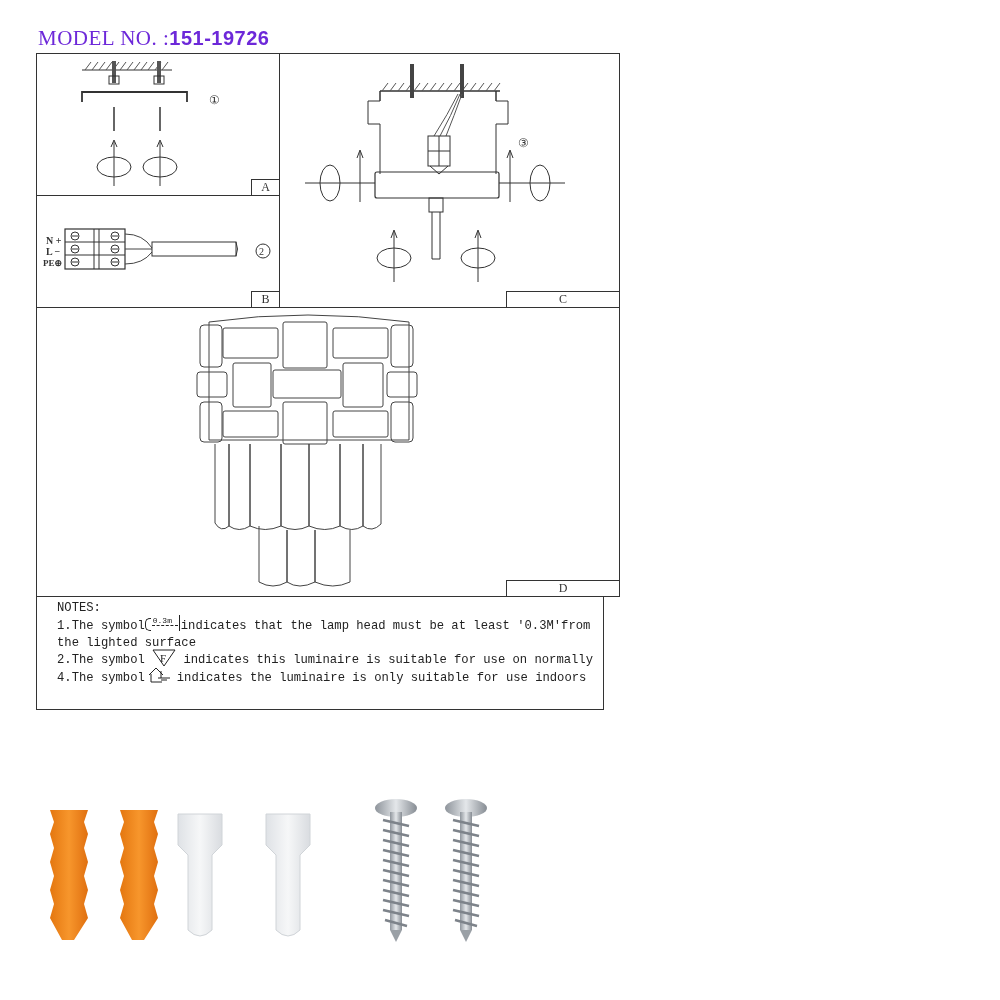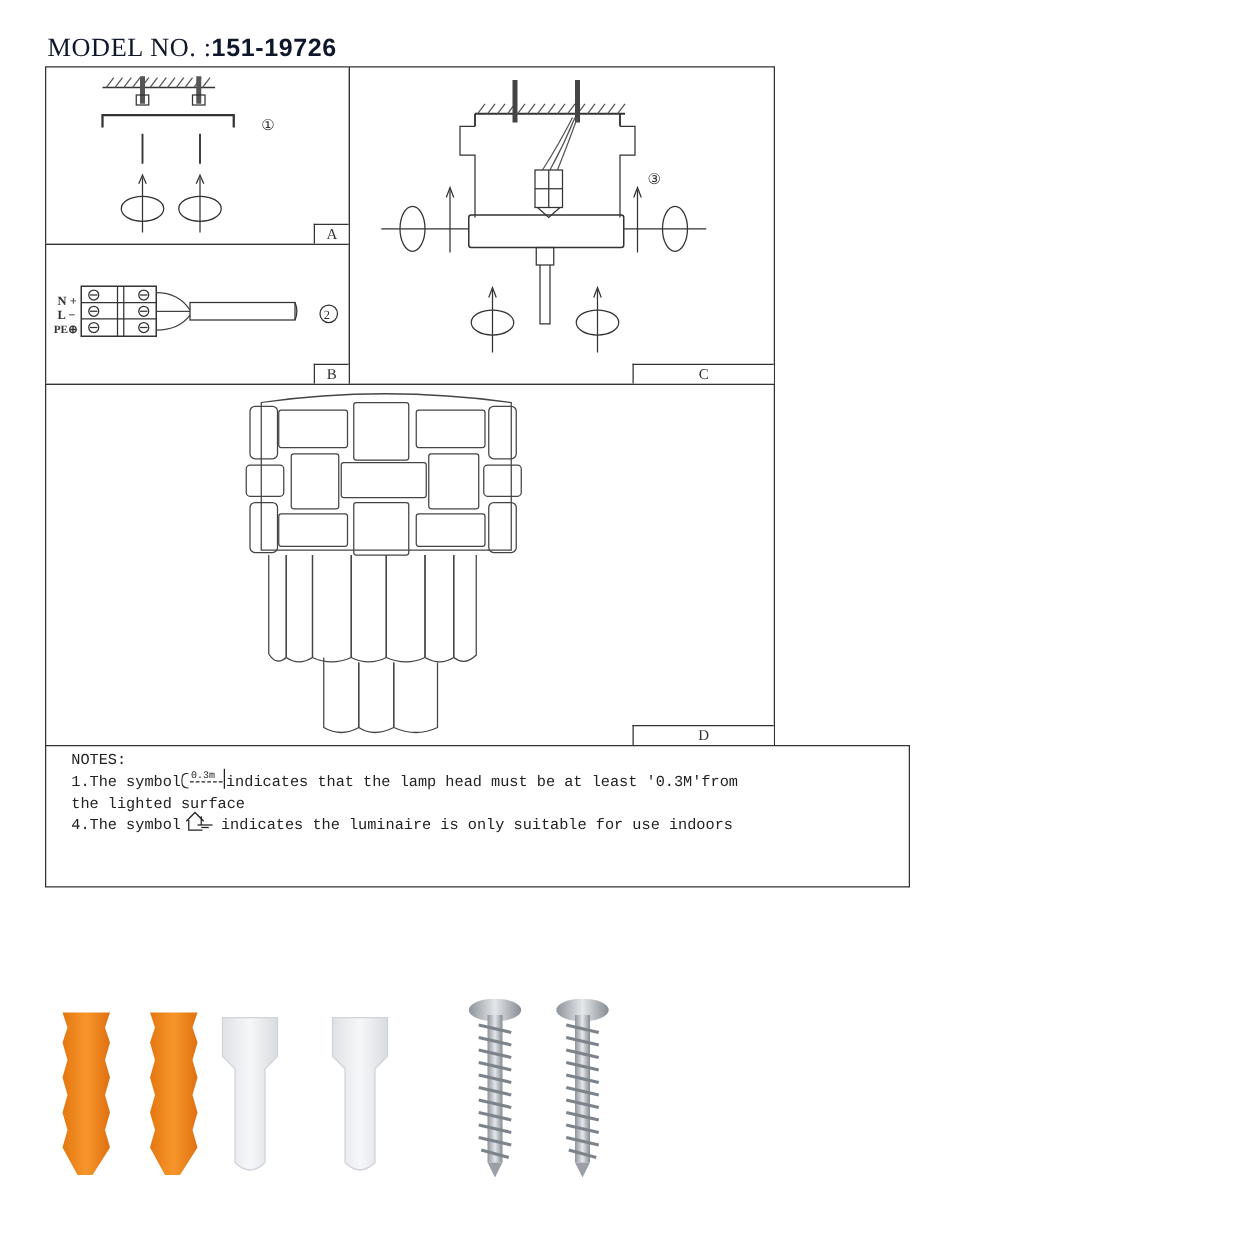--- a/index.html
+++ b/index.html
@@ -1,18 +1,18 @@
 <!DOCTYPE html>
 <html><head>
 <meta charset="utf-8">
 <style>
   html, body { margin: 0; padding: 0; background: #ffffff; }
   body { width: 1000px; height: 1000px; position: relative; overflow: hidden; font-family: "Liberation Sans", sans-serif; color: #222; }
   .abs { position: absolute; }
-  .title { left: 38px; top: 26px; font-family: "Liberation Serif", serif; font-size: 21px; letter-spacing: 0.5px; color: #0f172a; }
+  .title { left: 38px; top: 26px; font-family: "Liberation Serif", serif; font-size: 21px; letter-spacing: 0.5px; color: #6d28d9; }
   .title .num { font-family: "Liberation Sans", sans-serif; font-weight: bold; font-size: 20px; }
   .panel { border: 1.5px solid #333; box-sizing: border-box; background: #fff; }
   .tag { position: absolute; border: 1.2px solid #333; border-right: none; border-bottom: none; font-family: "Liberation Serif", serif; font-size: 12px; text-align: center; line-height: 15px; height: 15px; color: #333; background: #fff; }
   .notes { font-family: "Liberation Mono", monospace; font-size: 12.2px; color: #222; line-height: 16.8px; }
   .notes .line { white-space: nowrap; }
   svg { position: absolute; overflow: visible; }
 </style>
 </head>
 <body>
 
@@ -184,26 +184,33 @@
       <path d="M303,136 L303,218 Q315,225 326,218 L326,136"></path>
       <path d="M326,136 L326,218 Q335,225 344,216 L344,136"></path>
       <path d="M222,218 L222,274 Q236,282 250,274 L250,222"></path>
       <path d="M250,222 L250,274 Q262,282 278,274 L278,222"></path>
       <path d="M278,222 L278,274 Q296,282 313,274 L313,222"></path>
     </g>
   </svg>
   <div class="tag" style="right:0; bottom:0; width:112px;">D</div>
 </div>
 
-<div class="abs panel notes" style="left:36px; top:596px; width:692px; height:114px; padding:3px 0 0 20px;">
+<div class="abs panel notes" style="left:36px; top:596px; width:568px; height:114px; padding:3px 0 0 20px;">
   <div class="line">NOTES:</div>
   <div class="line">
     <span>1.The symbol</span><span style="display:inline-block; position:relative; width:36px; height:14px; vertical-align:-2px;"><span style="position:absolute;left:0;top:1px;width:5px;height:11px;border:1px solid #222;border-right:none;border-radius:5px 0 0 5px;"></span><span style="position:absolute;left:8px;top:-4px;font-size:8px;">0.3m</span><span style="position:absolute;left:7px;top:8px;width:26px;border-top:1px dashed #222;"></span><span style="position:absolute;left:34px;top:-2px;height:16px;border-left:1.2px solid #222;"></span></span><span>indicates that the lamp head must be at least '0.3M'from</span>
   </div>
   <div class="line">the lighted surface</div>
+  <div class="line">
+    <span>2.The symbol</span>
+    <span style="display:inline-block; position:relative; width:24px; height:14px; vertical-align:-2px;"><svg width="24" height="16" style="left:0;top:-2px">
+          <polygon points="1,1 23,1 12,17" fill="none" stroke="#222" stroke-width="1"></polygon>
+        </svg><span style="position:absolute;left:8px;top:-1px;font-size:11px;font-family:'Liberation Serif',serif;">F</span></span>
+    <span>indicates this luminaire is suitable for use on normally</span>
+  </div>
   <div class="line">
     <span>4.The symbol</span><span style="display:inline-block; position:relative; width:32px; height:14px; vertical-align:-2px;"><svg width="32" height="16" style="left:0;top:-3px">
           <polyline points="4,9 11,2 18,9" fill="none" stroke="#222"></polyline>
           <polyline points="6,8 6,16 17,16" fill="none" stroke="#222"></polyline>
           <line x1="16" y1="5" x2="16" y2="12" stroke="#222"></line>
           <line x1="13" y1="12" x2="25" y2="12" stroke="#222"></line>
           <line x1="16" y1="14" x2="22" y2="14" stroke="#222"></line>
         </svg></span><span>indicates the luminaire is only suitable for use indoors</span>
   </div>
 </div>

